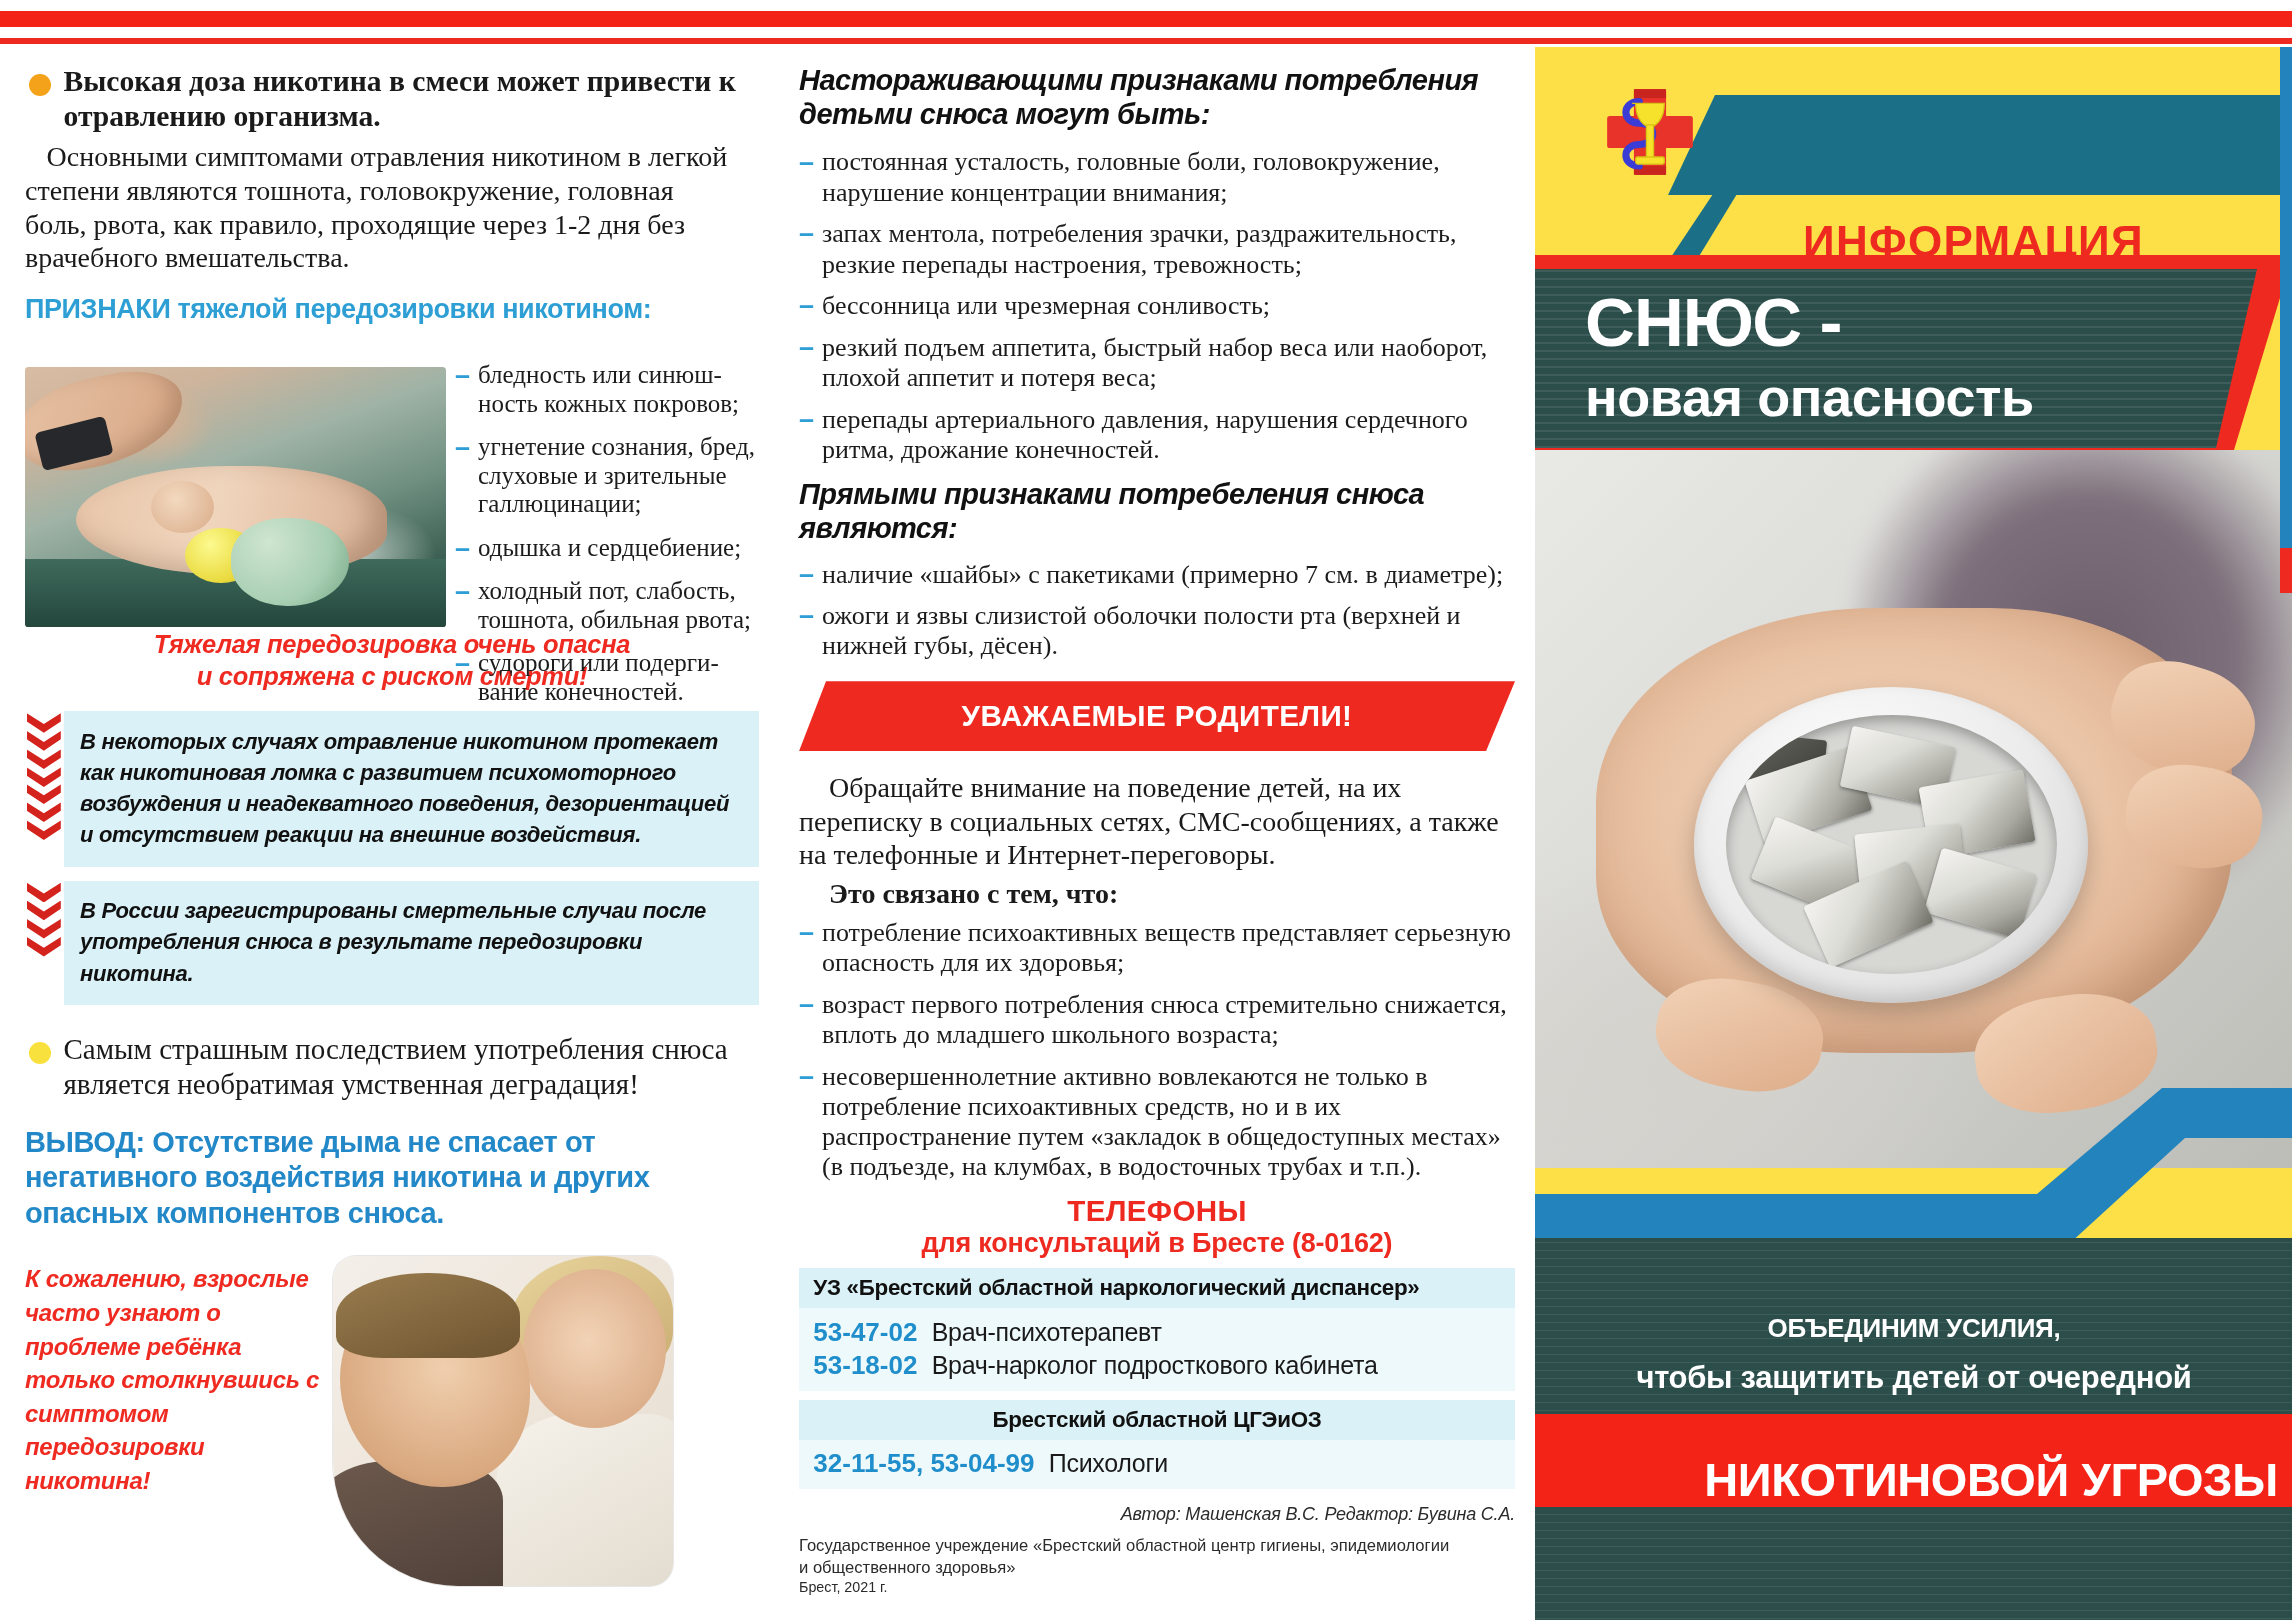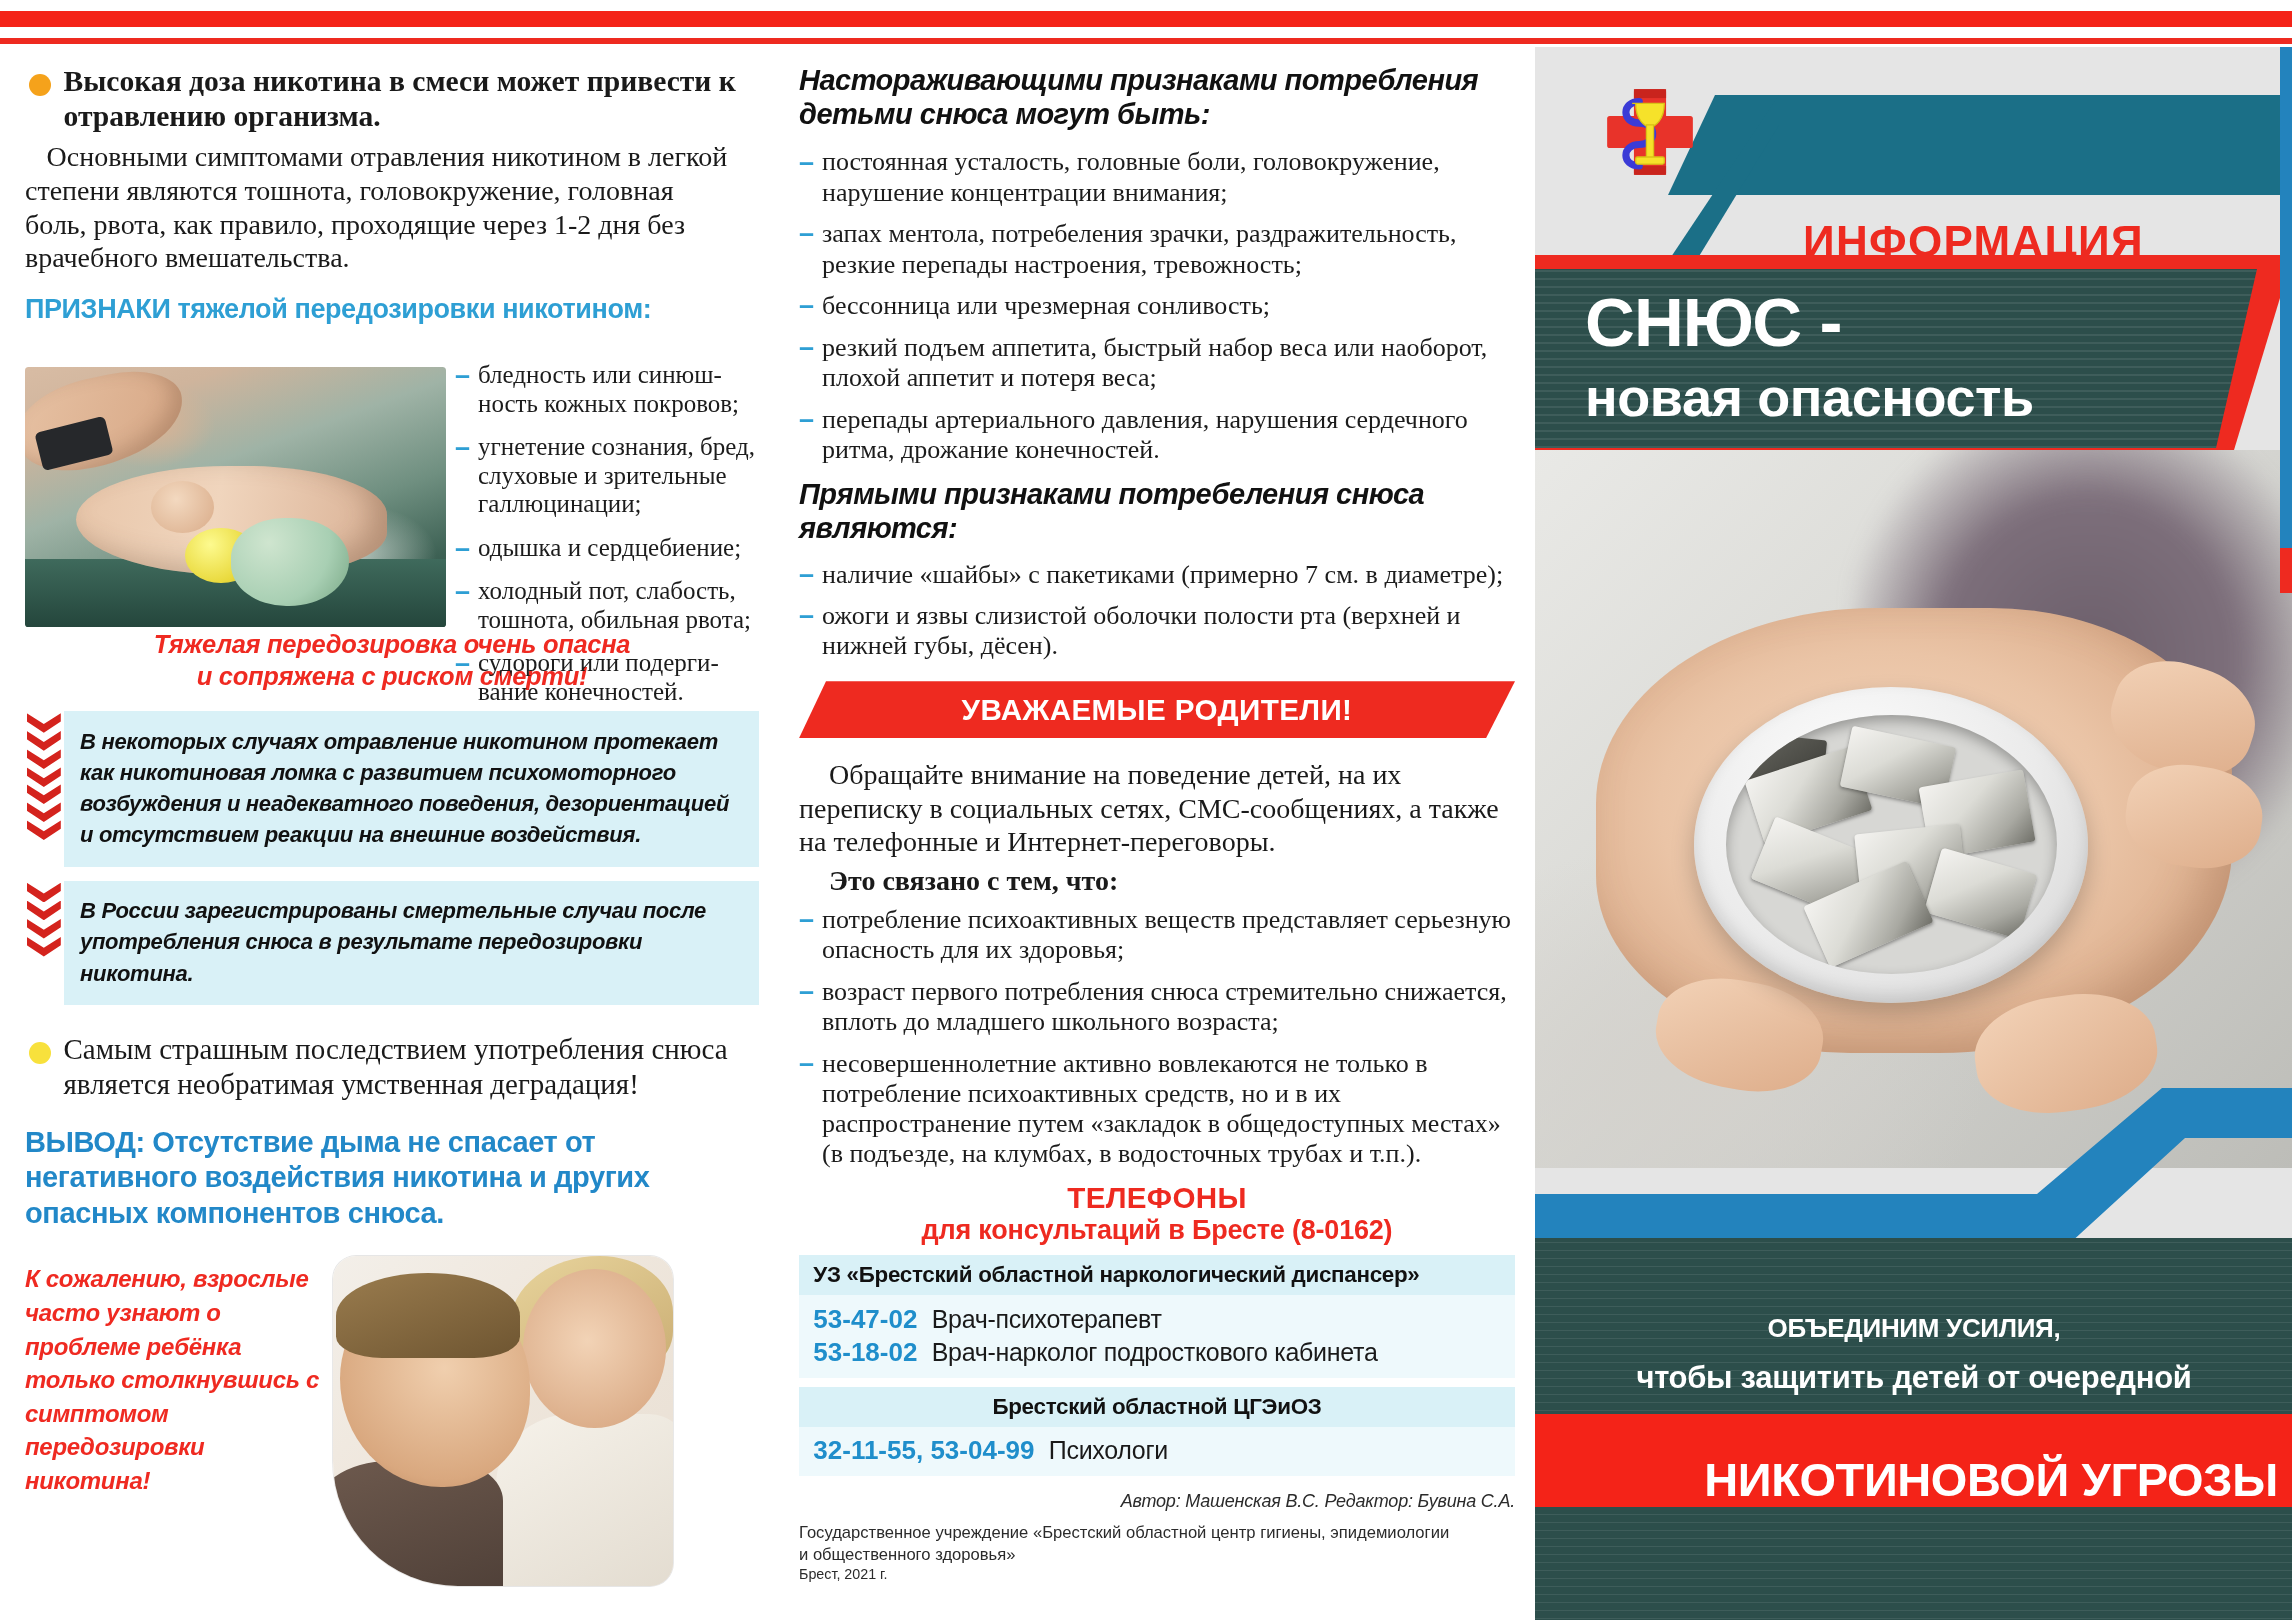--- a/index.html
+++ b/index.html
@@ -187,21 +187,21 @@
   
   .head-italic-black {
     font-family: "Liberation Sans", sans-serif;
     font-style: italic; font-weight: bold;
     font-size: 29px; line-height: 1.18; color: #111; letter-spacing: -0.5px;
   }
   .mid-list li { font-size: 26.4px; margin-bottom: 17px; }
 
   
   .banner-red {
-    position: relative; height: 57px; width: 100%;
+    position: relative; height: 70px; width: 100%;
     background: #ee2a20;
     clip-path: polygon(27px 0, 100% 0, calc(100% - 29px) 100%, 0 100%);
     display: flex; align-items: center; justify-content: center;
   }
   .banner-red span {
     font-family: "Liberation Sans", sans-serif;
     font-weight: bold; font-size: 29.6px; color: #fff; letter-spacing: 0.4px;
   }
 
   
@@ -237,21 +237,21 @@
     font-style: italic; font-size: 18px; color: #2b2b2b;
     text-align: right; letter-spacing: -0.2px;
   }
   .imprint {
     font-family: Liberation Sans, sans-serif;
     font-size: 16.6px; color: #2b2b2b; text-align: left; line-height: 1.30;
   }
   .imprint .city { font-size: 14.3px; }
 
   
-  .rp { position: absolute; inset: 0; overflow: hidden; background: #e5e5e5; }
+  .rp { position: absolute; inset: 0; overflow: hidden; background: #fde047; }
   .wave-panel {
     position: absolute;
     background-color: #2c4e4b;
     background-image: repeating-linear-gradient(
       0deg, rgba(255,255,255,0.085) 0px, rgba(255,255,255,0.085) 1.5px,
       rgba(0,0,0,0) 1.5px, rgba(0,0,0,0) 8px);
   }
 
   
   .rp-teal-top {

